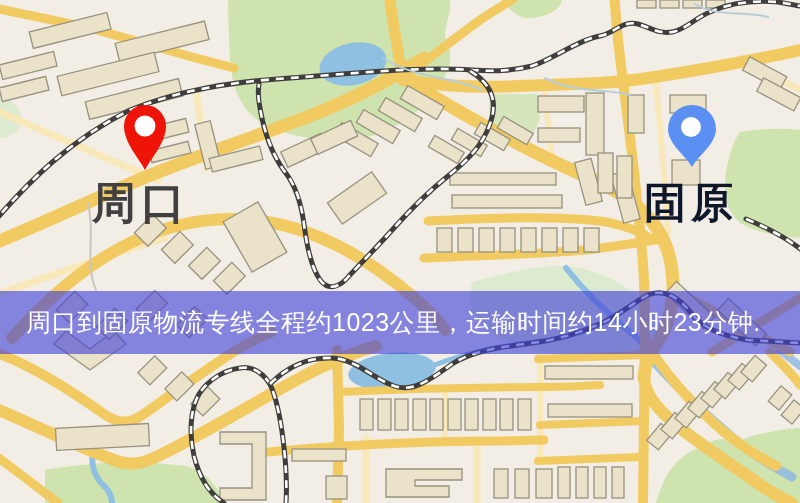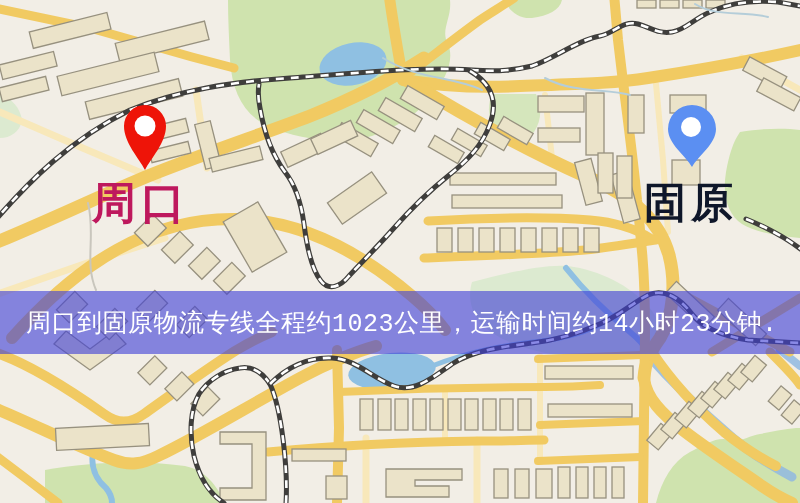--- a/index.html
+++ b/index.html
@@ -26,21 +26,21 @@
   
   .pin{position:absolute;}
   .city-label{
     position:absolute;font-weight:bold;white-space:nowrap;
     letter-spacing:5px;line-height:1;
   }
   .label-origin{left:92px;top:181px;font-size:44px;}
   .label-dest{left:644px;top:182px;font-size:42px;}
   .banner{
     position:absolute;left:0;top:291px;width:800px;height:63px;
-    display:flex;align-items:center;font-family:Liberation Mono, monospace;
+    display:flex;align-items:center;
   }
   .banner-text{
     color:#fff;font-size:25px;padding-left:26px;letter-spacing:0.5px;
     white-space:nowrap;
   }
 </style>
 </head>
 <body>
 
 <div class="stage">
@@ -241,20 +241,20 @@
   <svg class="pin" style="left:116px;top:98px" width="60" height="78" viewBox="0 0 60 78">
     <path d="M29,72 C23,60 8,45 8,28 A21,21 0 1 1 50,28 C50,45 35,60 29,72 Z" fill="#ee1408"></path>
     <circle cx="29" cy="28" r="10.5" fill="#ffffff"></circle>
   </svg>
 
   <svg class="pin" style="left:664px;top:102px" width="60" height="72" viewBox="0 0 60 72">
     <path d="M28,65 C22,54 4,42 4,27 A24,24 0 1 1 52,27 C52,42 34,54 28,65 Z" fill="#5b8ff2"></path>
     <circle cx="27" cy="25" r="10" fill="#ffffff"></circle>
   </svg>
 
-  <div class="city-label label-origin" style="color: #be185d;">周口</div>
+  <div class="city-label label-origin" style="color: #404040;">周口</div>
   <div class="city-label label-dest" style="color: #0f172a;">固原</div>
 
   <div class="banner" style="background: rgba(64, 64, 214, 0.62);">
     <div class="banner-text" style="color: rgb(255, 255, 255);">周口到固原物流专线全程约1023公里，运输时间约14小时23分钟.</div>
   </div>
 
 </div>
 
 </body></html>

